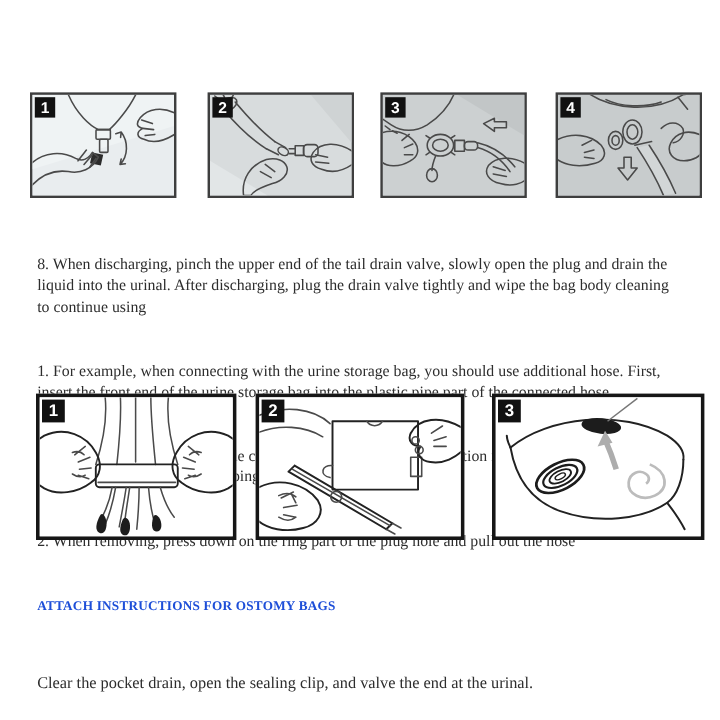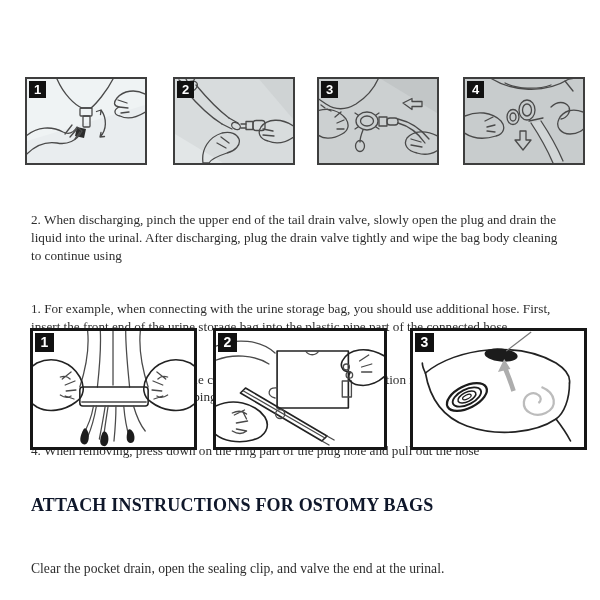--- a/index.html
+++ b/index.html
@@ -26,22 +26,22 @@
   
   #bp1{left:30px;top:328px;width:167px;height:122px;}
   #bp2{left:213px;top:328px;width:174px;height:122px;}
   #bp3{left:410px;top:328px;width:177px;height:122px;}
 
   
   .block{position:absolute;left:31px;white-space:pre;}
   .block p{margin:0;}
   #drain-block{top:176px;font-size:13.2px;line-height:17.7px;}
   #attach-block{top:453px;font-size:13.6px;line-height:21px;}
-  #attach-block h2{margin:0;font-size:18px;line-height:21px;letter-spacing:.2px;
-                   color:#0f172a;font-weight:bold;}
+  #attach-block h2{margin:0;font-size:11px;line-height:21px;letter-spacing:.2px;
+                   color:#1d4ed8;font-weight:bold;}
 
   
   .sk{stroke:#4a4a4a;stroke-width:1.3;fill:none;stroke-linecap:round;stroke-linejoin:round;}
   .skd{stroke:#222222;stroke-width:1.6;fill:none;stroke-linecap:round;stroke-linejoin:round;}
 </style>
 </head>
 <body>
 
 <div class="page">
 
@@ -123,28 +123,28 @@
         <polygon points="55,52 61,52 61,61 66,61 58,71 50,61 55,61" fill="#e7eaea" class="sk"></polygon>
         <path class="sk" d="M-2,38 C12,31 27,33 36,42 C41,48 39,55 31,57 C18,61 6,59 -2,53 Z" fill="#d7dbdc"></path>
         <path class="sk" d="M20,42 l8,-4 M22,48 l8,-2 M22,52 l8,1"></path>
         <path class="sk" d="M120,34 C108,28 98,32 94,40 C90,48 96,55 105,55 C113,55 119,51 120,47 Z" fill="#d7dbdc"></path>
         <path class="sk" d="M86,28 C92,22 100,22 104,28 C106,33 102,39 96,40"></path>
       </svg>
     </figure>
   </div>
 
   <div class="block" id="drain-block">
-    <p>2. When discharging, pinch the upper end of the tail drain valve, slowly open the plug and drain the
+    <p>8. When discharging, pinch the upper end of the tail drain valve, slowly open the plug and drain the
 liquid into the urinal. After discharging, plug the drain valve tightly and wipe the bag body cleaning
 to continue using</p>
     <p>1. For example, when connecting with the urine storage bag, you should use additional hose. First,
 insert the front end of the urine storage bag into the plastic pipe part of the connected hose</p>
     <p>3. Insert the part of the plug hole connecting the hose into the urination mouth of the pocket until
 the sound of clicking and clamping is heard</p>
-    <p>4. When removing, press down on the ring part of the plug hole and pull out the hose</p>
+    <p>2. When removing, press down on the ring part of the plug hole and pull out the hose</p>
   </div>
 
   <div class="row">
 
     <figure class="panel bottom" id="bp1" style="margin:0;">
       <span class="badge">1</span>
       <svg viewBox="0 0 165 116" preserveAspectRatio="none">
         <rect width="165" height="116" fill="#ffffff"></rect>
         <path class="sk" d="M56,0 C58,20 54,38 48,56 M69,0 C70,20 68,38 66,56 M82,0 C82,18 82,34 82,54 M95,0 C95,18 97,36 99,56 M110,0 C108,20 112,38 118,56"></path>
         <path class="skd" d="M4,32 C22,24 40,32 48,46 C54,56 52,66 44,71 C32,80 15,82 4,76 L-2,72 L-2,36 Z" fill="#ffffff"></path>

